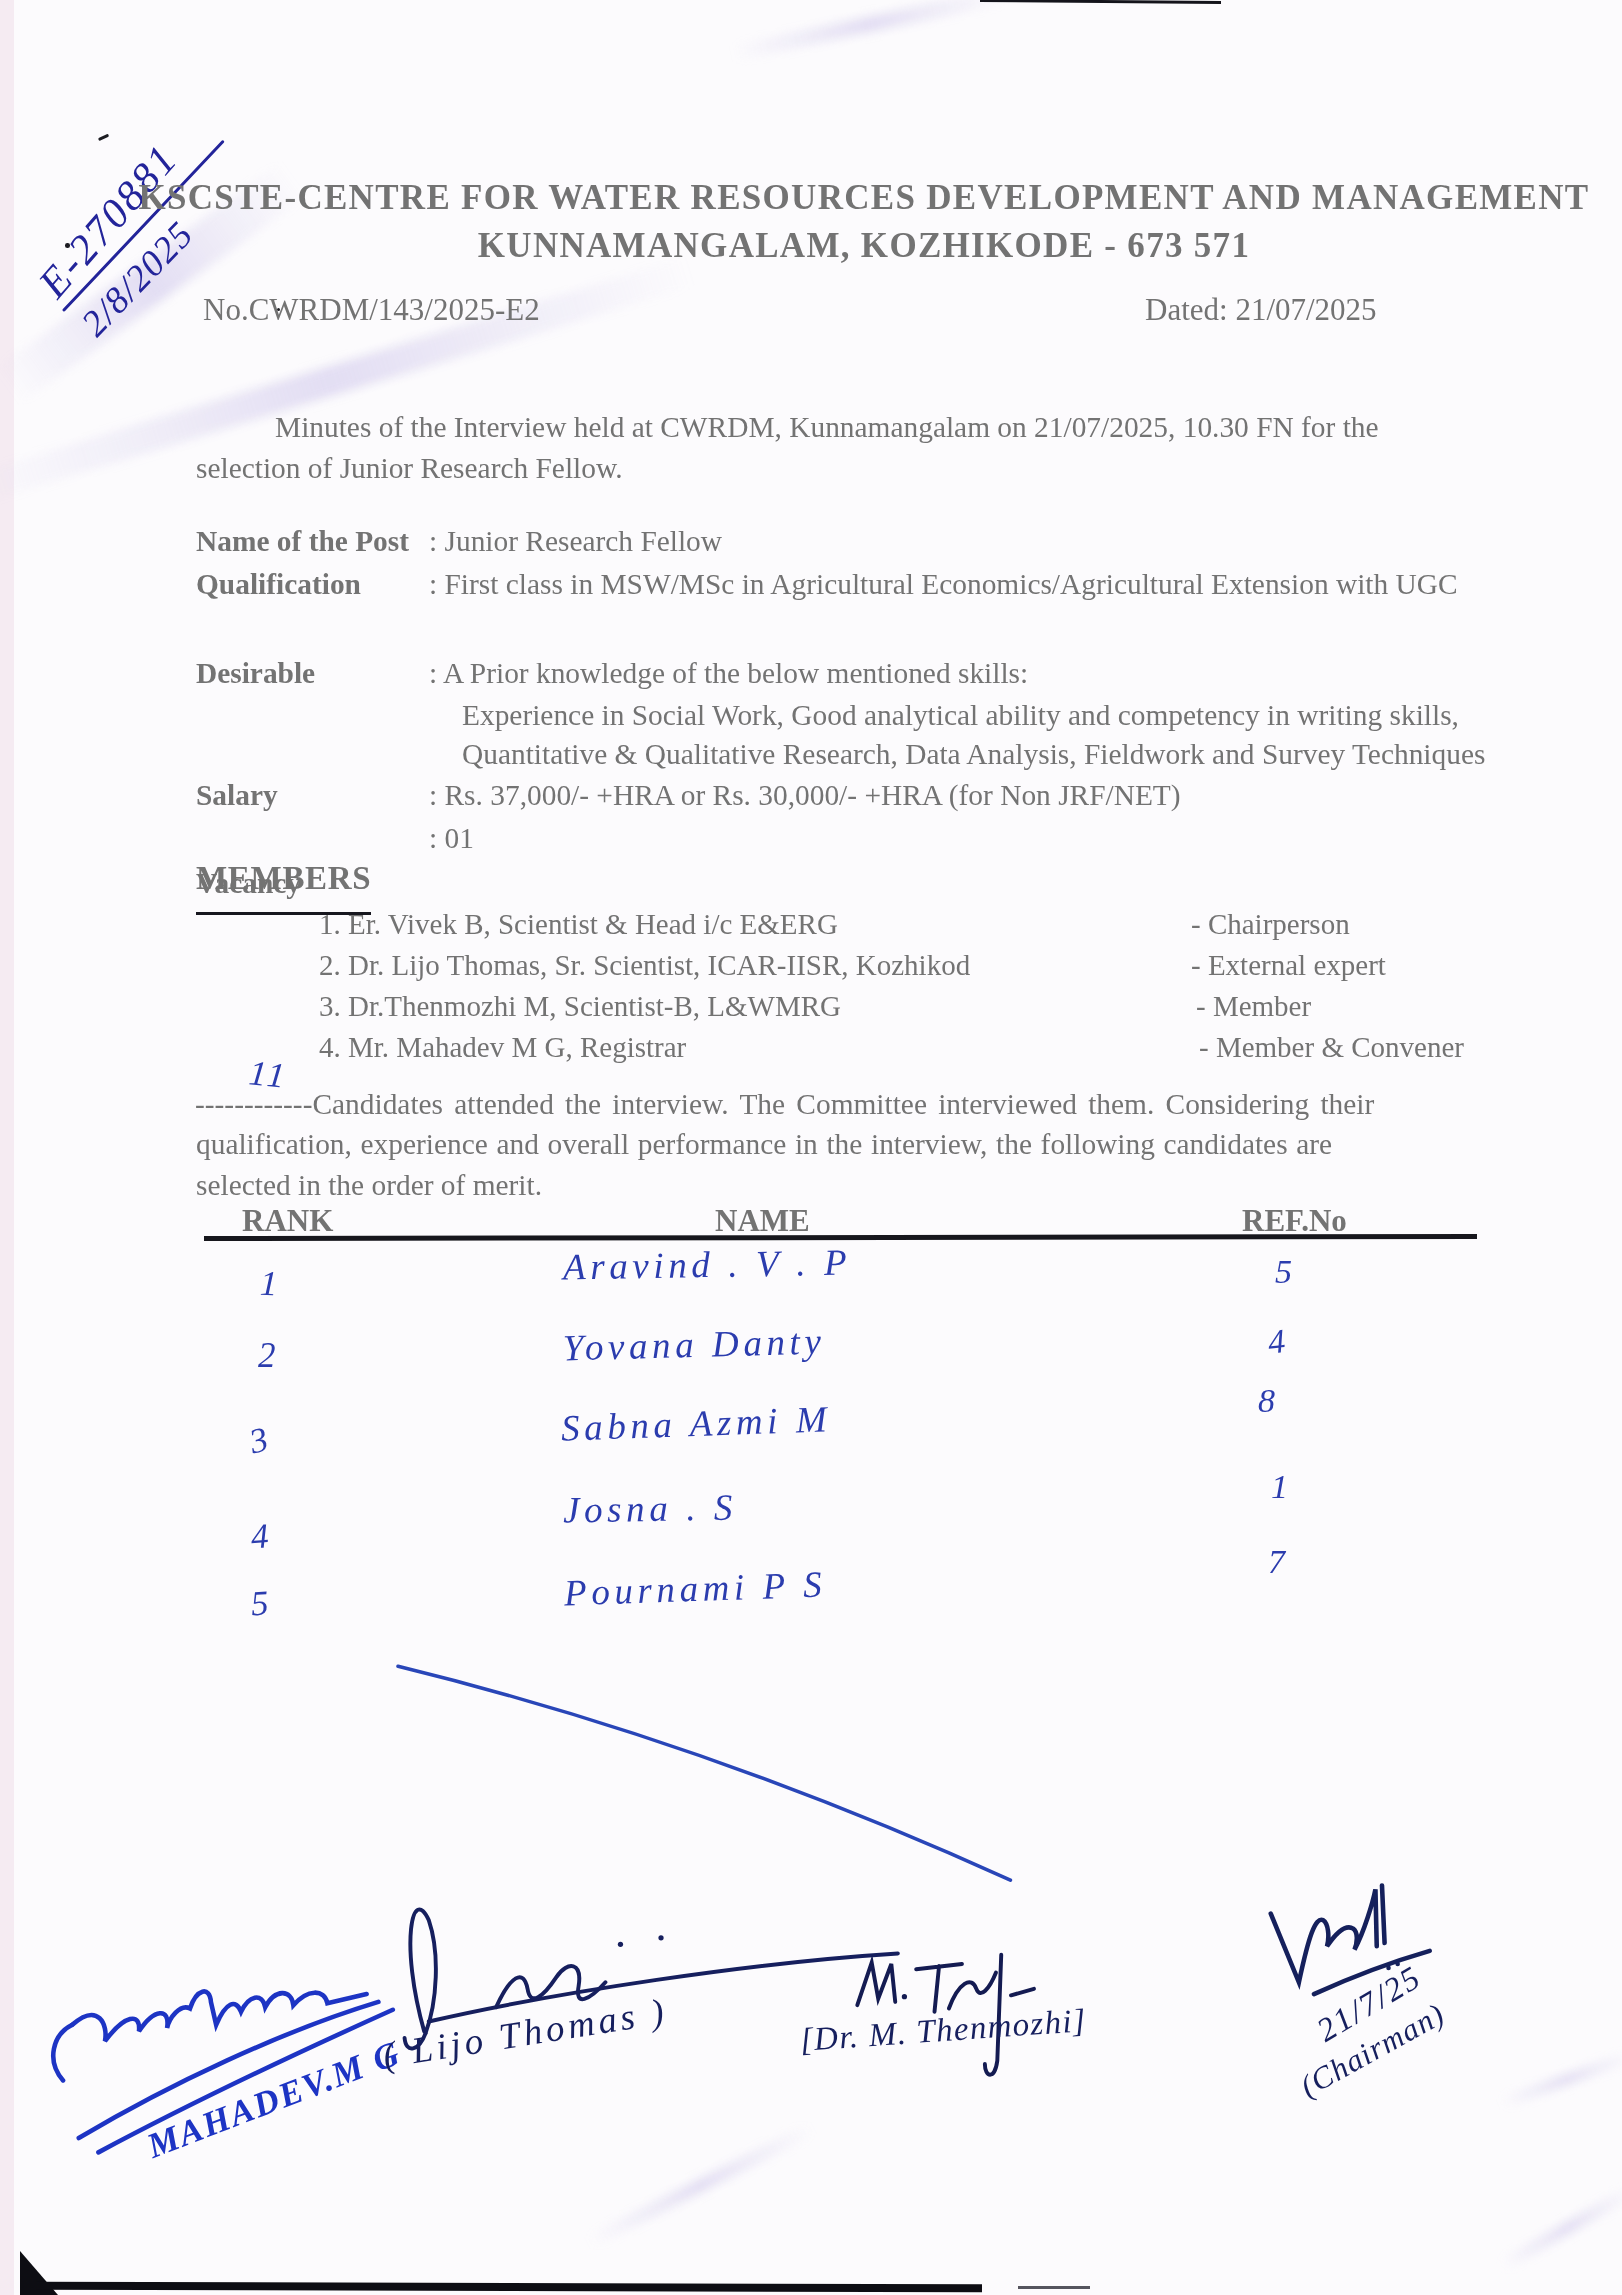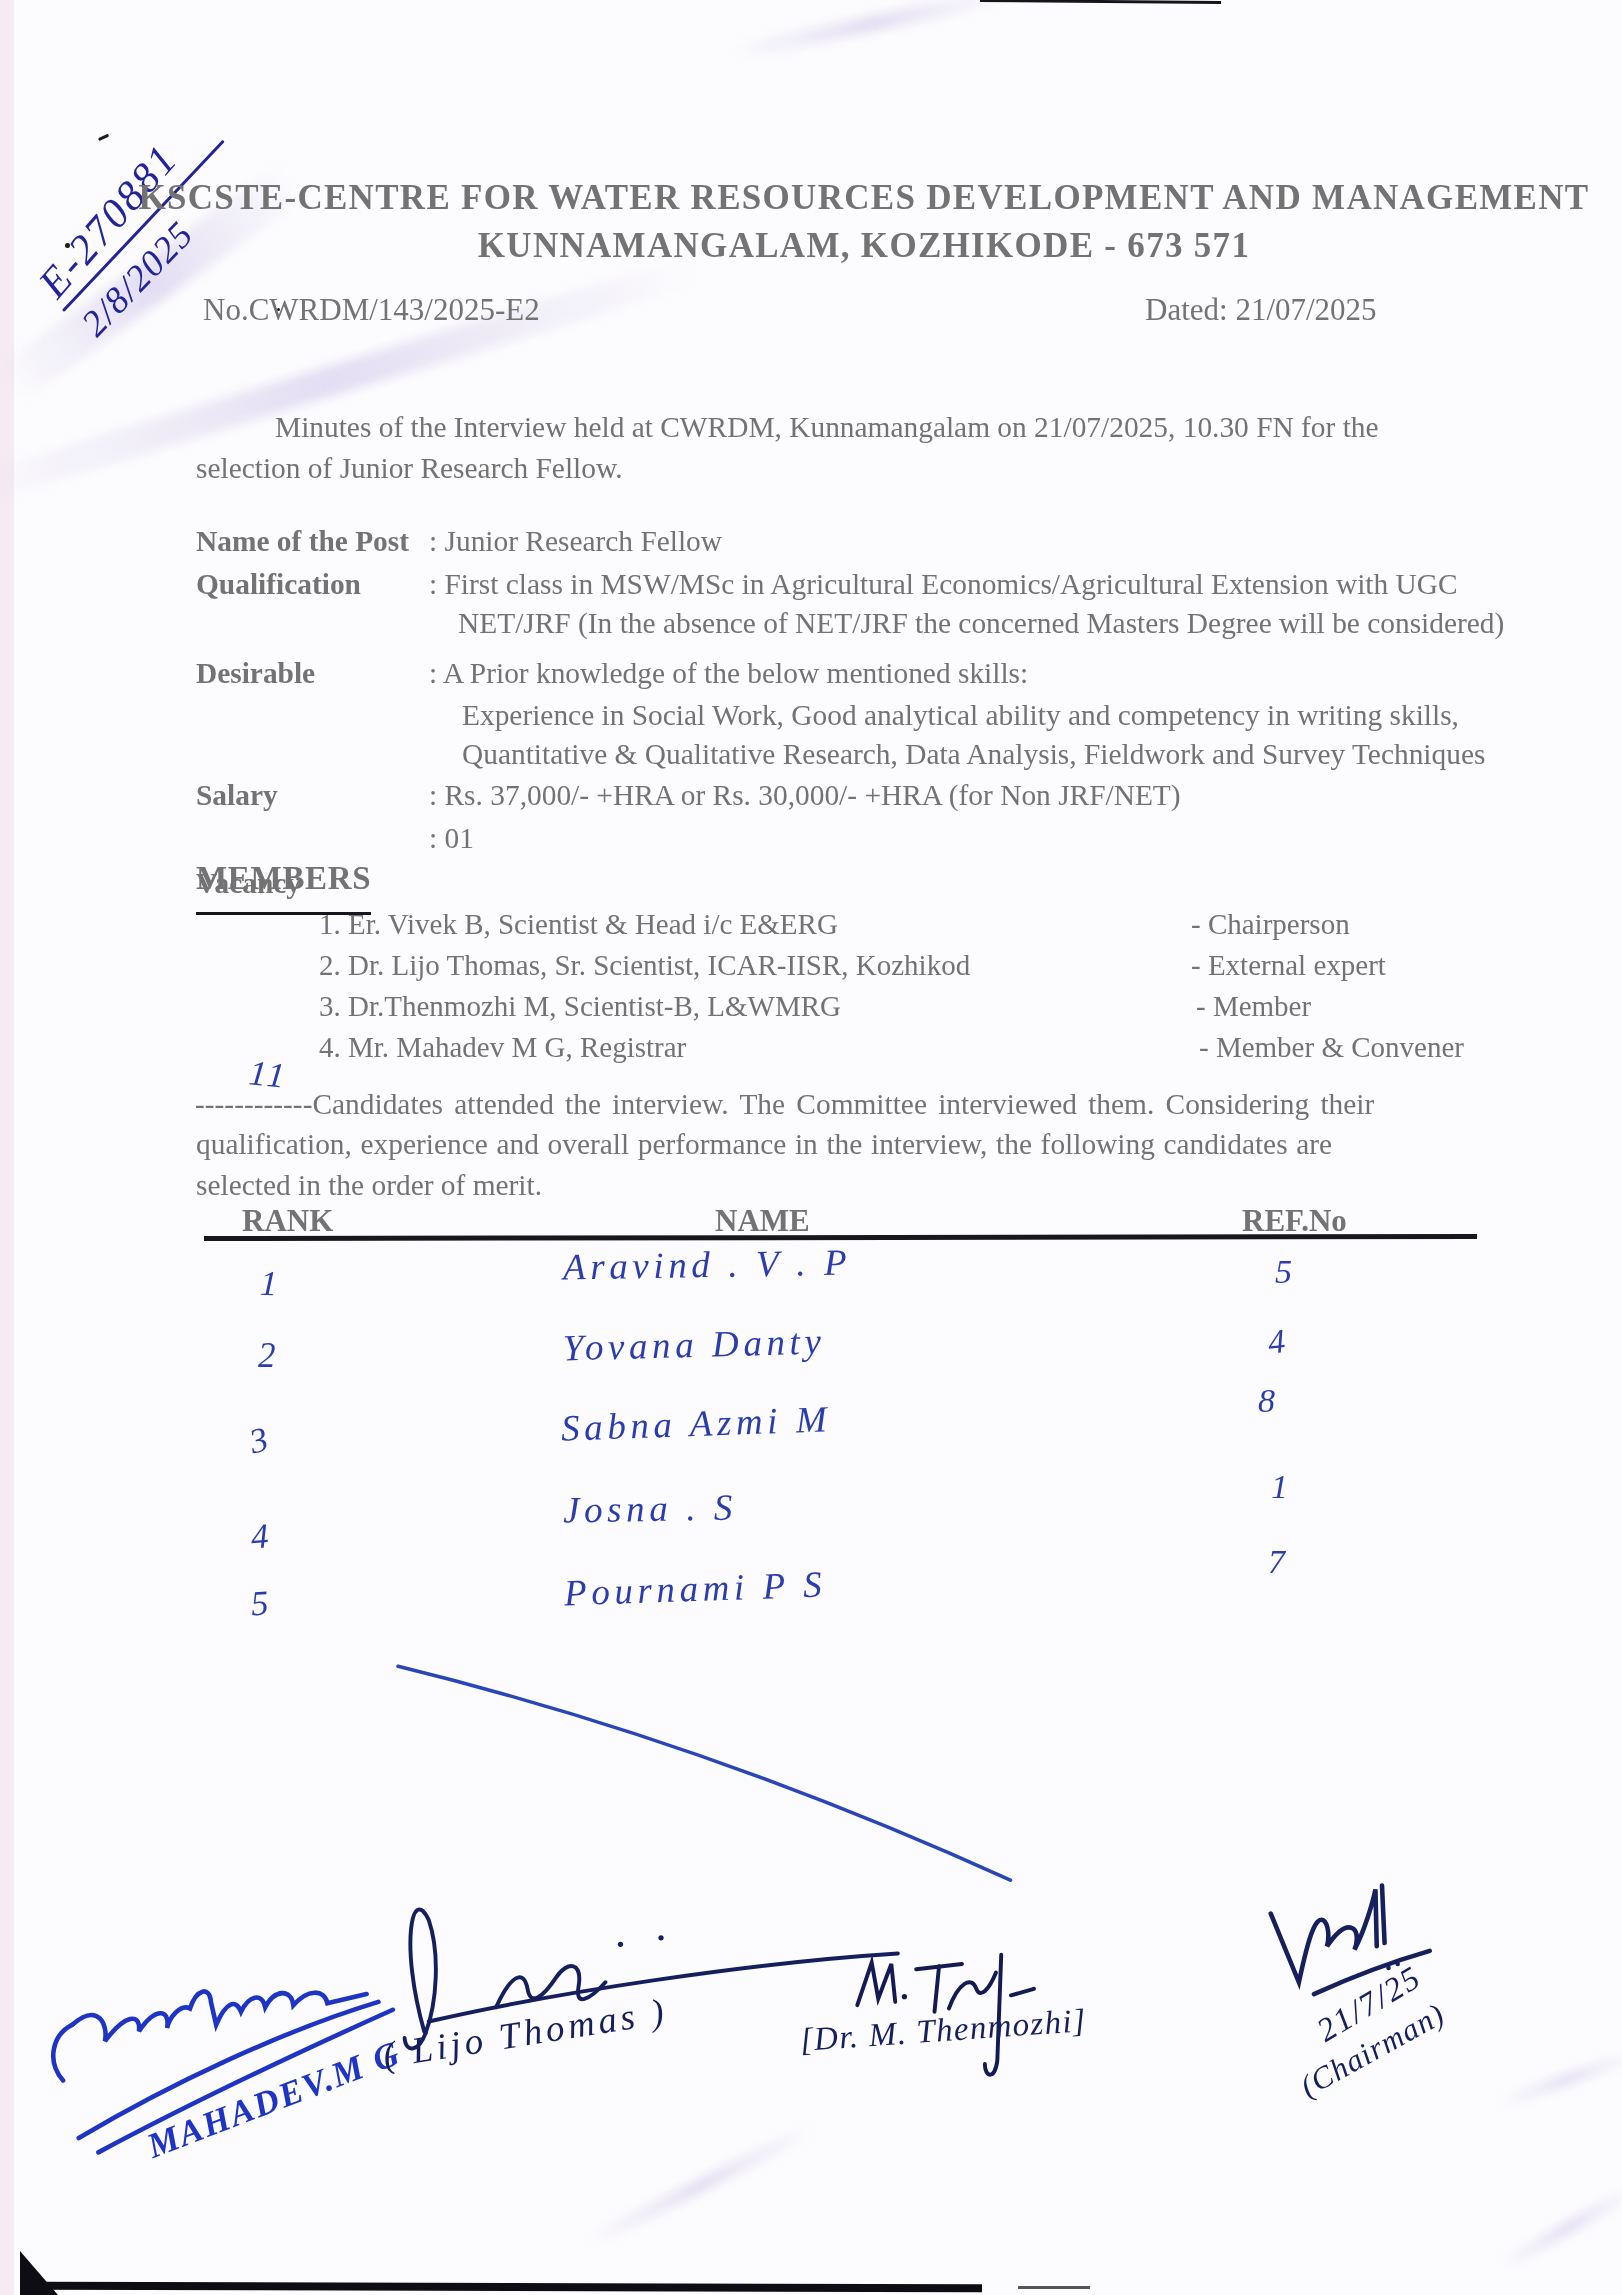--- a/index.html
+++ b/index.html
@@ -55,21 +55,20 @@
   <div class="abs t" style="left:1145px;top:293px;font-size:31px;">Dated: 21/07/2025</div>
 
   <div class="abs t" style="left:275px;top:411px;">Minutes of the Interview held at CWRDM, Kunnamangalam on 21/07/2025, 10.30 FN for the</div>
   <div class="abs t" style="left:196px;top:452px;">selection of Junior Research Fellow.</div>
 
   <div class="abs t b" style="left:196px;top:525px;">Name of the Post</div>
   <div class="abs t" style="left:429px;top:525px;">: Junior Research Fellow</div>
 
   <div class="abs t b" style="left:196px;top:568px;">Qualification</div>
   <div class="abs t" style="left:429px;top:568px;">: First class in MSW/MSc in Agricultural Economics/Agricultural Extension with UGC</div>
-  <div class="abs t" style="left:458px;top:607px;">NET/JRF (In the absence of NET/JRF the concerned Masters Degree will be considered)</div>
 
   <div class="abs t b" style="left:196px;top:657px;">Desirable</div>
   <div class="abs t" style="left:429px;top:657px;">: A Prior knowledge of the below mentioned skills:</div>
   <div class="abs t" style="left:462px;top:699px;">Experience in Social Work, Good analytical ability and competency in writing skills,</div>
   <div class="abs t" style="left:462px;top:738px;">Quantitative &amp; Qualitative Research, Data Analysis, Fieldwork and Survey Techniques</div>
 
   <div class="abs t b" style="left:196px;top:779px;">Salary</div>
   <div class="abs t" style="left:429px;top:779px;">: Rs. 37,000/- +HRA or Rs. 30,000/- +HRA (for Non JRF/NET)</div>
 
   <div class="abs t b" style="left:196px;top:822px;margin-top:45px;">Vacancy</div>

